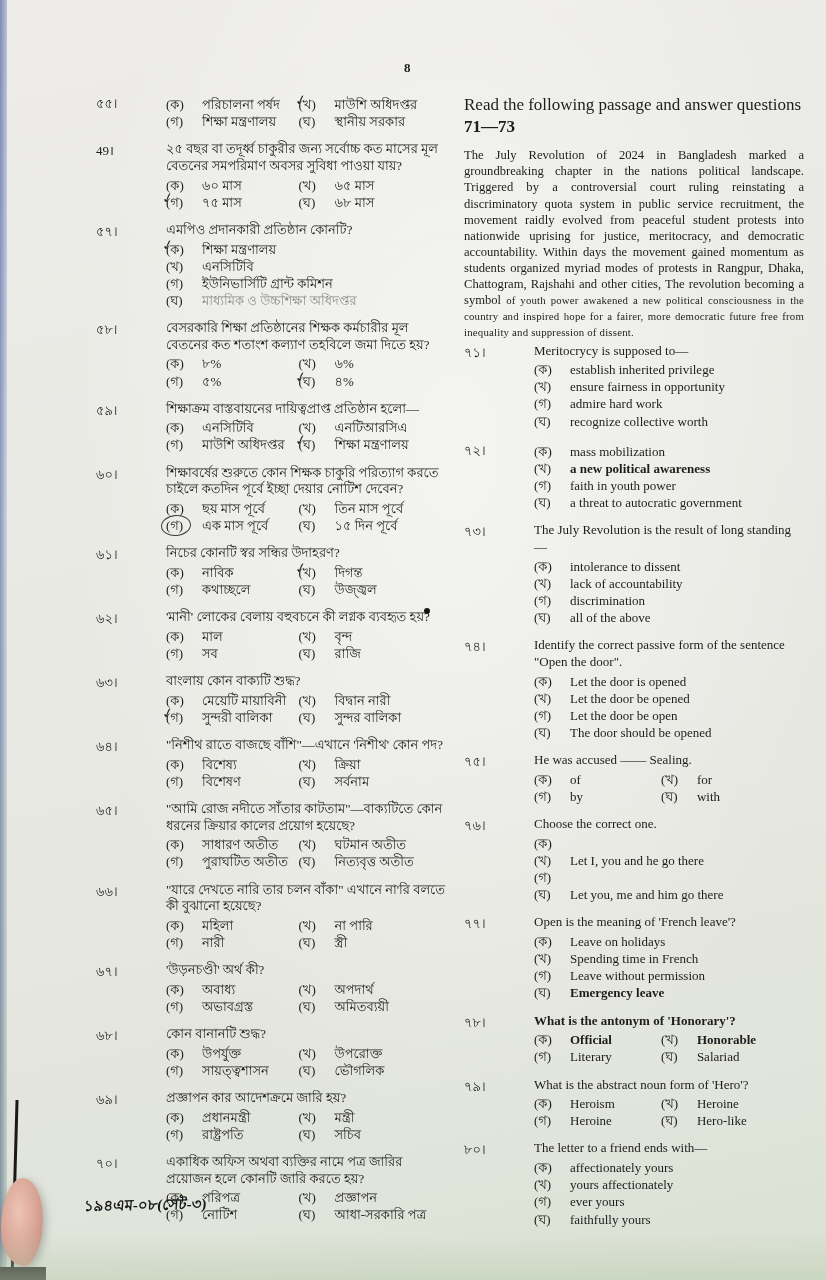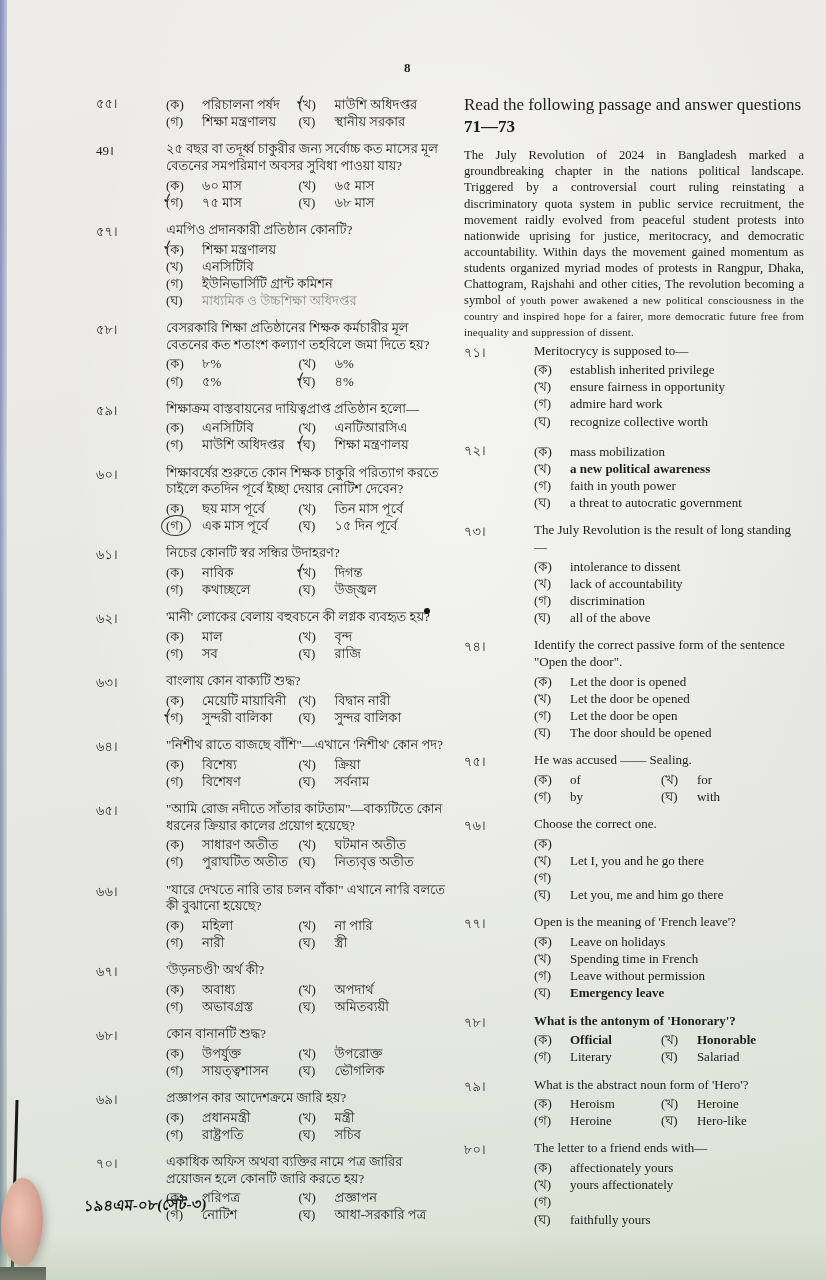--- a/index.html
+++ b/index.html
@@ -683,20 +683,21 @@
               <div class="opt">
                 <span class="opt-label">(ক)</span>
                 <span class="opt-text">affectionately yours</span>
               </div>
               <div class="opt">
                 <span class="opt-label">(খ)</span>
                 <span class="opt-text">yours affectionately</span>
               </div>
               <div class="opt">
                 <span class="opt-label">(গ)</span>
+                <span class="opt-text">ever yours</span>
               </div>
               <div class="opt">
                 <span class="opt-label">(ঘ)</span>
                 <span class="opt-text">faithfully yours</span>
               </div>
             </div>
           </div>
         </div>
       </div>
   </div>

